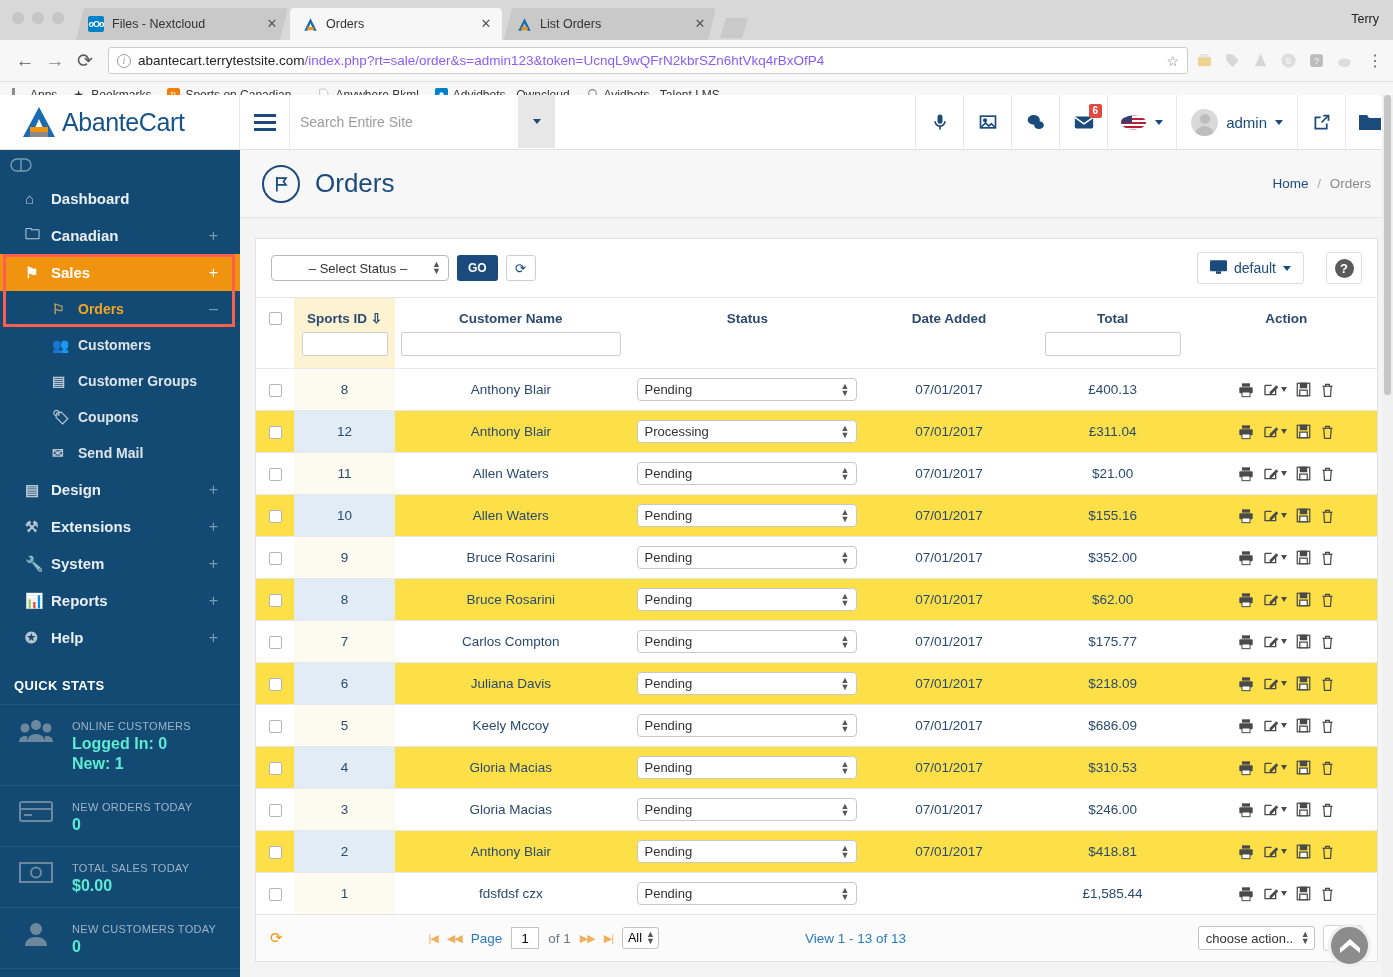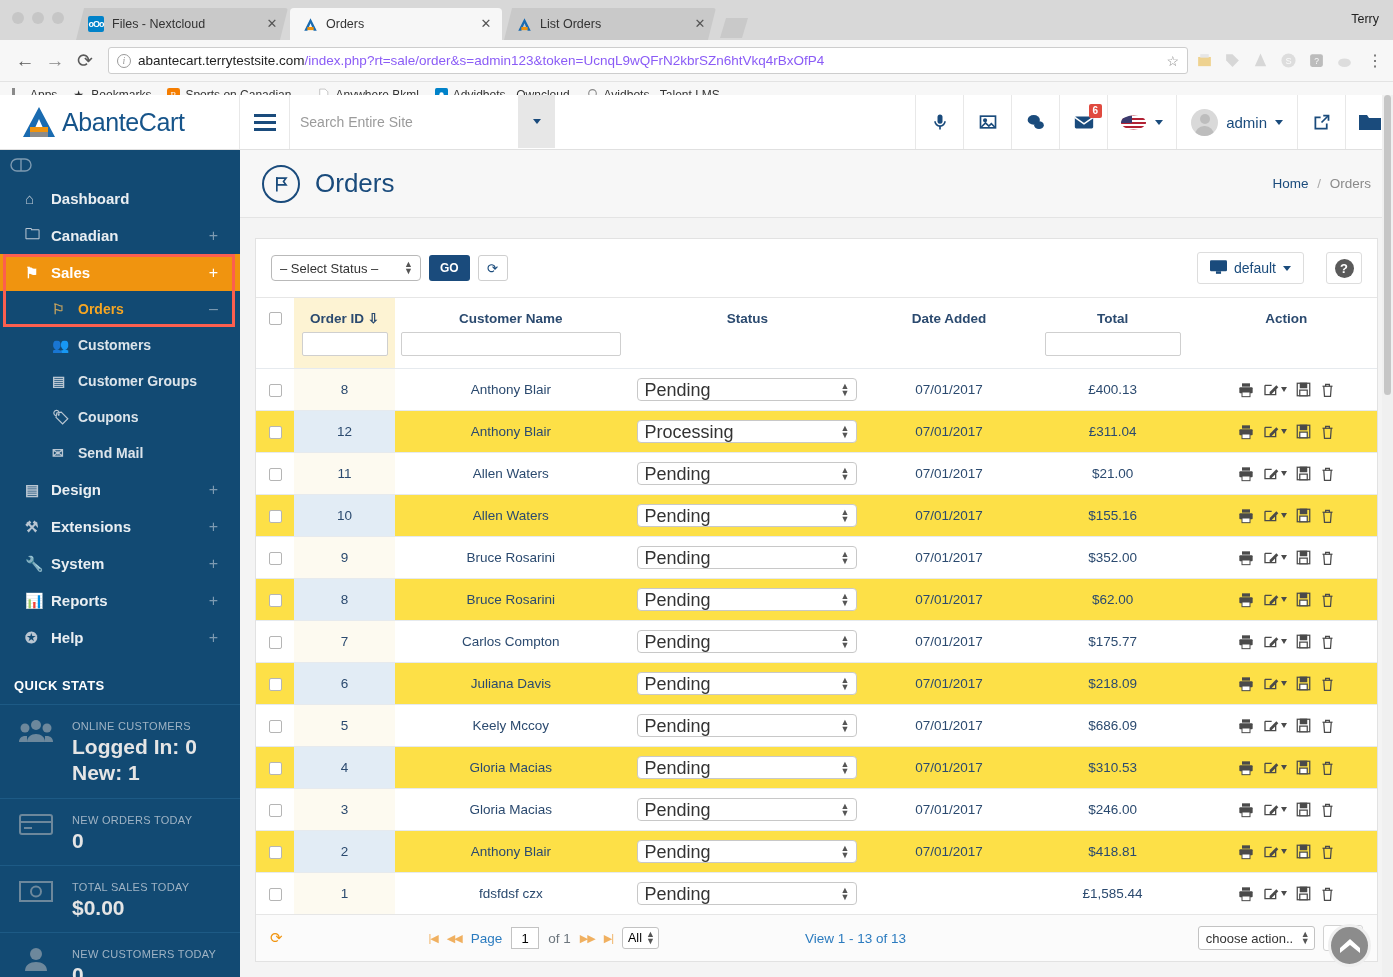--- a/index.html
+++ b/index.html
@@ -113,36 +113,36 @@
   .nav .sub a.cur .ico { color:#c8a45e; }
   .nav .sub { list-style:none; }
 
   .hl-box { position:absolute; left:3px; top:0px; width:232px; height:73px; border:3px solid #fc5f4f; pointer-events:none; }
 
   .quickstats { padding:22px 0 0 0; }
   .qs-title { color:#fff; font-size:13px; font-weight:bold; letter-spacing:.4px; padding:0 0 11px 14px; }
   .qs-row { display:flex; align-items:flex-start; gap:14px; padding:11px 12px 11px 14px; border-top:1px solid #1d5a85; }
   .qs-ico { width:44px; flex:0 0 44px; display:flex; justify-content:center; padding-top:3px; color:#6d889c; }
   .qs-label { color:#9fb3c4; font-size:11px; letter-spacing:.3px; }
-  .qs-value { color:#e5e5e5; font-size:21px; font-weight:bold; line-height:1.25; }
+  .qs-value { color:#5eead4; font-size:16px; font-weight:bold; line-height:1.25; }
 
   
   .content { flex:1; background:#f4f4f4; position:relative; overflow:hidden; }
   .pagehead { height:68px; background:#f7f7f7; display:flex; align-items:center; padding:0 22px; border-bottom:1px solid #e4e4e4; }
   .pagehead .circ { width:38px;height:38px;border:2px solid #1a4b7c;border-radius:50%;display:flex;align-items:center;justify-content:center;margin-right:15px;color:#1a4b7c;}
   .pagehead h1 { font-size:26px; color:#1a4b7c; font-weight:400; }
   .breadcrumb { margin-left:auto; font-size:13.5px; color:#1a4b7c; }
   .breadcrumb .sep { color:#aaa; margin:0 5px; }
   .breadcrumb .cur { color:#8a8a8a; }
 
   .panel { margin:20px 15px 0 15px; background:#fff; border:1px solid #e2e2e2; }
   .panel-toolbar { display:flex; align-items:center; padding:13px 15px; }
   .sel-status { height:26px; border:1px solid #b9b9b9; border-radius:4px; background:#fff;
     font-size:13px; padding:0 12px 0 8px; color:#333; appearance:none; font-family:"Liberation Sans", sans-serif;
-    width:150px; position:relative; }
+    width:178px; position:relative;text-align:center; }
   .selwrap { position:relative; display:inline-block; }
   .selwrap .arrows { position:absolute; right:8px; top:50%; transform:translateY(-50%); color:#555; font-size:9px; line-height:7px; pointer-events:none; }
   .btn-go { background:#1a4b7c; color:#fff; border:none; font-size:12px; font-weight:bold; height:26px; padding:0 11px; border-radius:3px; margin-left:8px; cursor:pointer; font-family:"Liberation Sans", sans-serif;}
   .btn-refresh { background:#fff; border:1px solid #cfcfcf; border-radius:3px; height:26px; width:30px; margin-left:8px; color:#1a4b7c; cursor:pointer; }
   .tb-right { margin-left:auto; display:flex; gap:22px; }
   .btn-default { background:#fff; border:1px solid #ddd; border-radius:3px; height:32px; padding:0 12px; display:flex; align-items:center; gap:7px; color:#1a4b7c; font-size:14px; cursor:pointer; }
   .btn-help { background:#fff; border:1px solid #ddd; border-radius:3px; height:32px; width:36px; display:flex; align-items:center; justify-content:center; cursor:pointer; }
   .helpcirc { width:19px;height:19px;border-radius:50%;background:#5a5a5a;color:#fff;font-size:13px;font-weight:bold;display:flex;align-items:center;justify-content:center; }
 
   table.grid { width:100%; border-collapse:collapse; }
@@ -164,21 +164,21 @@
   tr.filters td.c-id input { width:86px; margin:0 auto; display:block; }
   tr.filters td.c-total input { width:136px; margin:0 auto; display:block; }
 
   table.grid tbody tr.row { border-top:1px solid #e6eaee; }
   table.grid tbody tr.row.alt { background:#fde047; }
   table.grid tbody tr.row.alt td.c-id { background:#e2ecf5; }
   table.grid tbody td { padding:9px 4px; font-size:13.5px; color:#2b4a6f; text-align:center; vertical-align:middle; }
   td.c-name { color:#2b4a6f; }
   .statussel {
     width:220px; height:23px; border:1px solid #c8c8c8; border-radius:4px; background:#fff;
-    font-size:18px; color:#333; padding-left:6px; appearance:none; font-family:"Liberation Sans", sans-serif; text-align:left;
+    font-size:13px; color:#333; padding-left:6px; appearance:none; font-family:"Liberation Sans", sans-serif; text-align:left;
   }
   .actions { display:flex; gap:9px; justify-content:center; align-items:center; color:#4a4a4a; }
   .actions span { cursor:pointer; display:inline-flex; align-items:center; }
   .cb { width:13px;height:13px;border:1px solid #b5b5b5;border-radius:2px;background:#fff;display:inline-block;vertical-align:middle; }
 
   .gridfoot { display:flex; align-items:center; padding:10px 14px; border-top:1px solid #e6e6e6; background:#fbfbfb; }
   .foot-refresh { color:#f0940f; font-size:15px; }
   .pager { margin-left:auto; display:flex; align-items:center; gap:9px; font-size:13.5px; color:#2b7bbf; }
   .pager .arr { color:#f0b060; font-size:11px; letter-spacing:-1px; }
   .pager .pginput { width:28px; height:22px; border:1px solid #c3c3c3; text-align:center; font-size:13px; font-family:"Liberation Sans", sans-serif; }
@@ -629,21 +629,21 @@
             </div>
           </div>
 
           <table class="grid">
             <thead>
               <tr>
                 <th class="c-sel">
                   <span class="cb"></span>
                 </th>
                 <th class="c-id">
-                  <span>Order ID</span>
+                  <span>Sports ID</span>
                   <span>⇩</span>
                 </th>
                 <th class="c-name">Customer Name</th>
                 <th class="c-status">Status</th>
                 <th class="c-date">Date Added</th>
                 <th class="c-total">Total</th>
                 <th class="c-action">Action</th>
               </tr>
               <tr class="filters">
                 <td></td>

